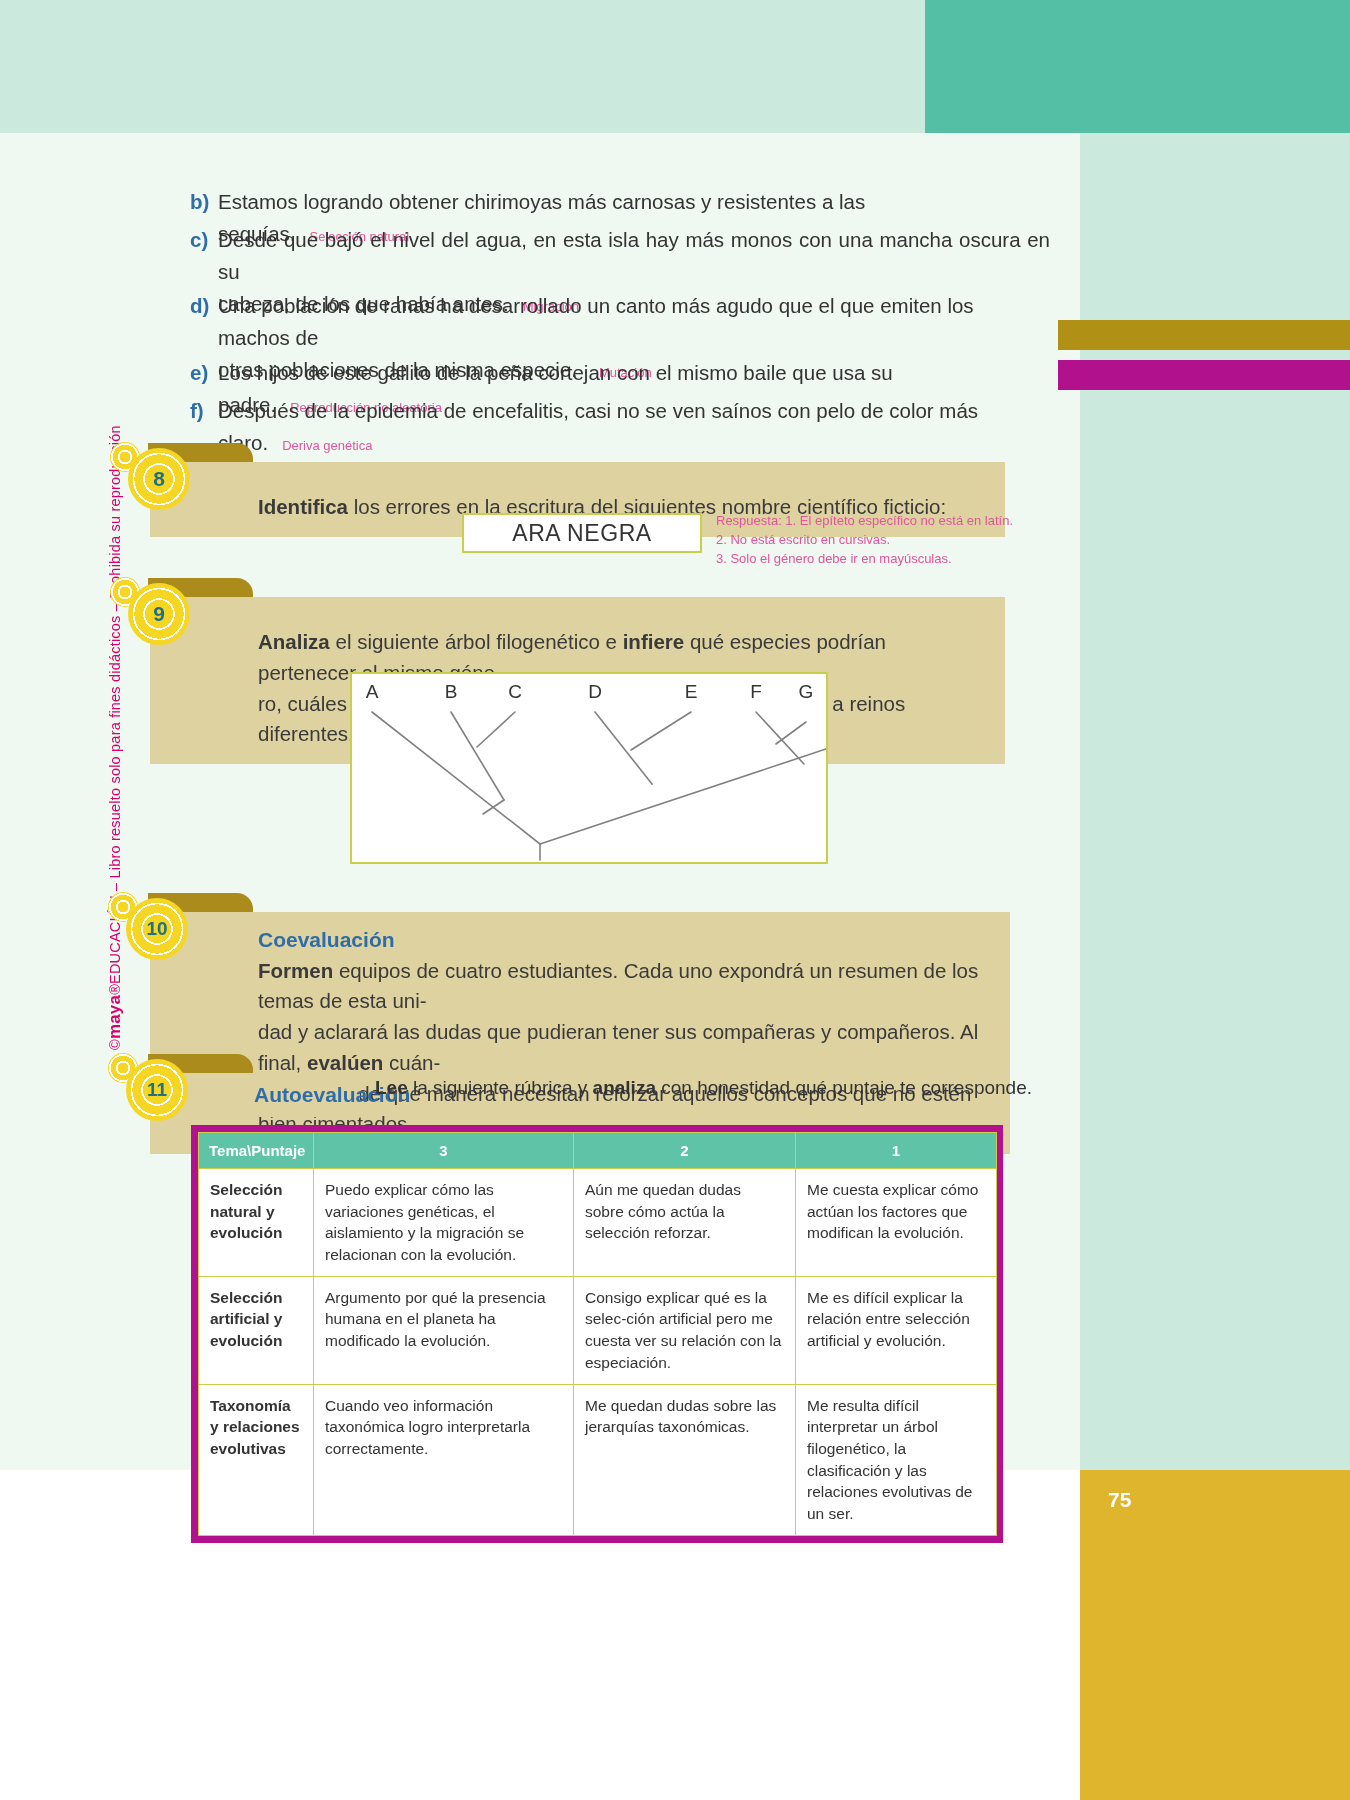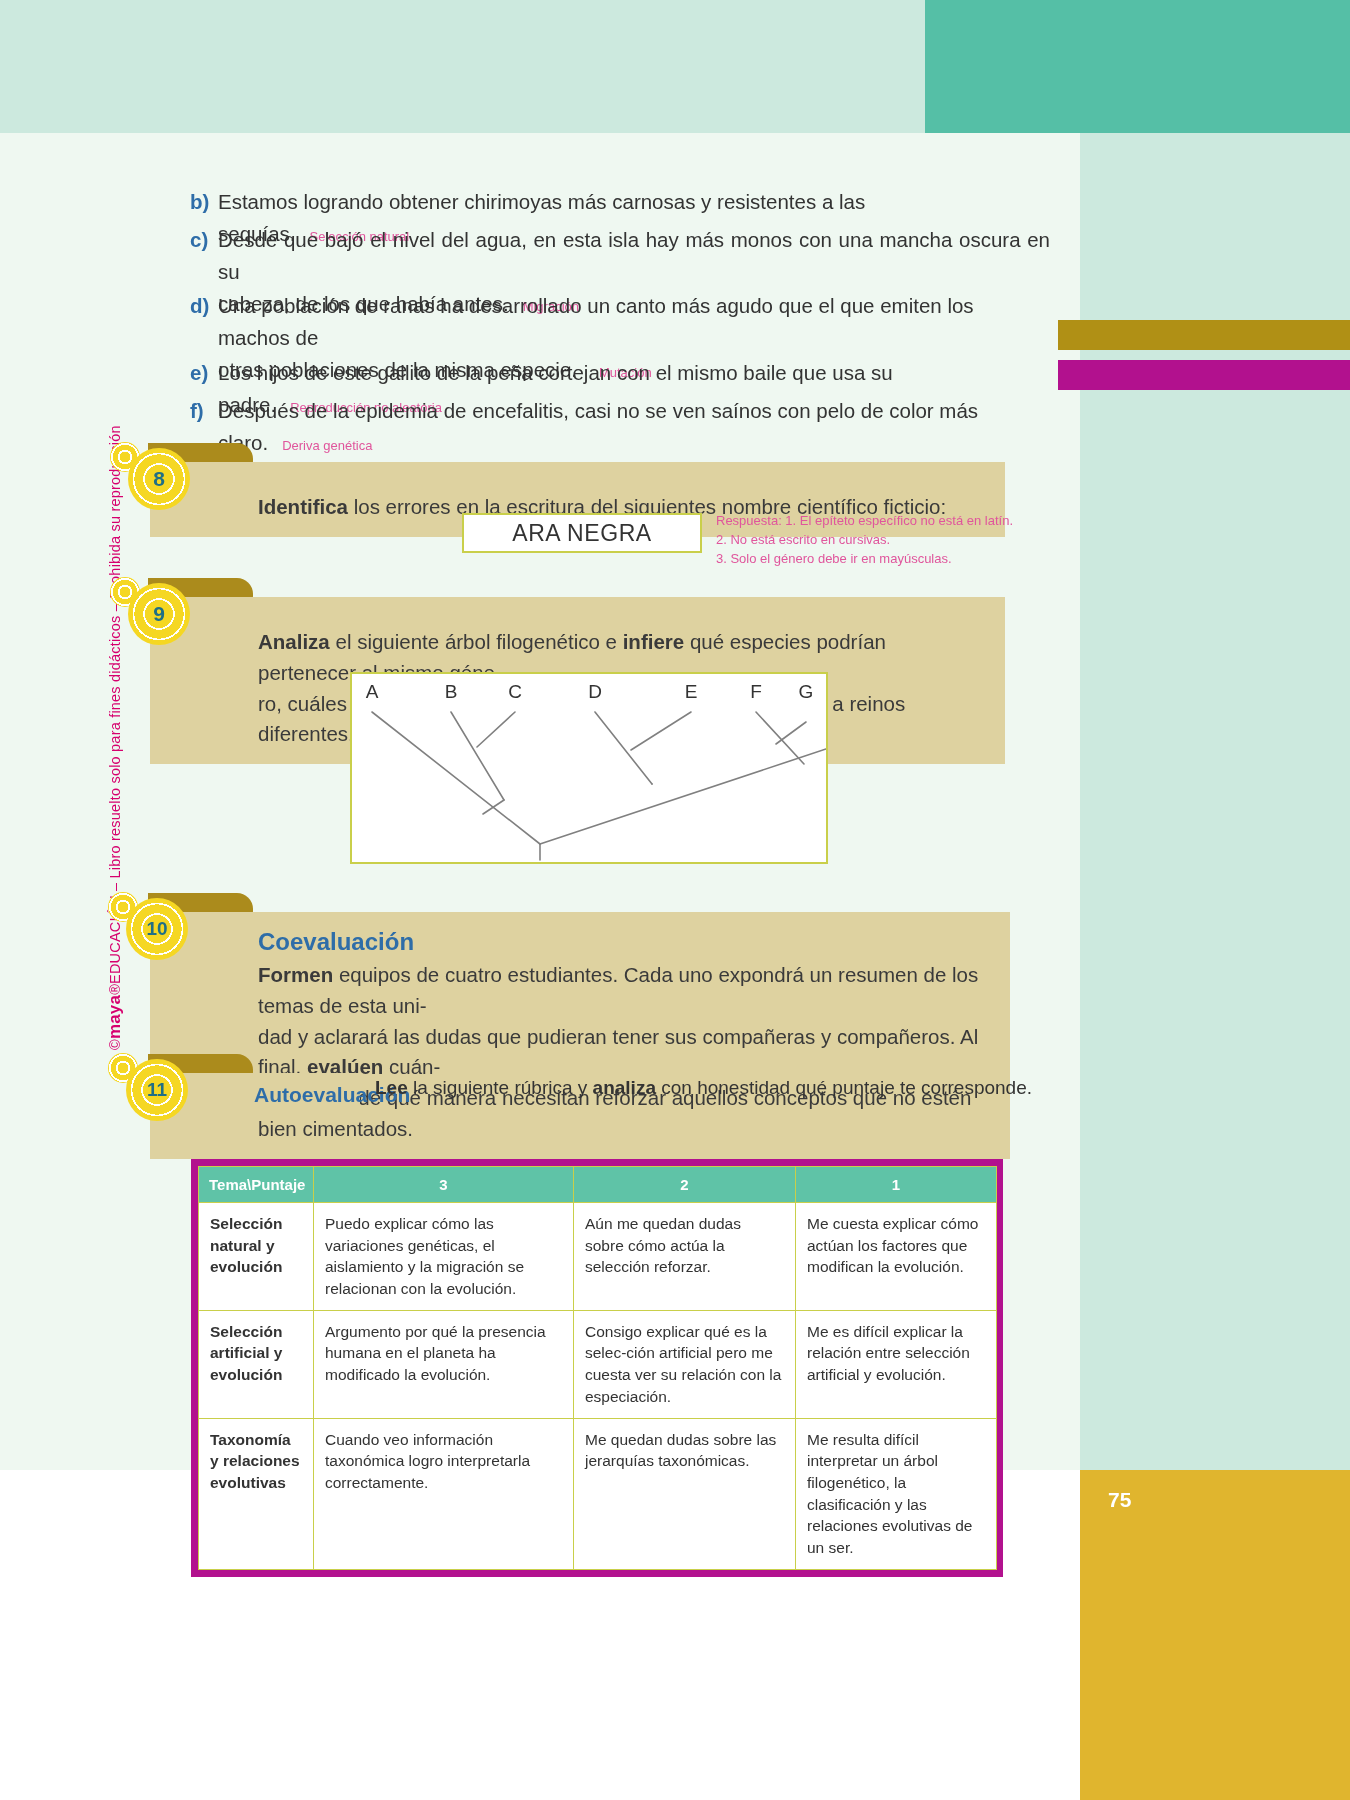--- a/index.html
+++ b/index.html
@@ -173,21 +173,21 @@
   
   .treebox {
     position: absolute;
     border: 2px solid #c9cf4a;
     background: #ffffff;
   }
   .treebox svg { display: block; }
 
   
   .sect-title {
-    color: #2e6da8; font-weight: bold; font-size: 24px;
+    color: #2e6da8; font-weight: bold; font-size: 21px;
     font-family: "Liberation Sans", sans-serif;
   }
 
   
   .autoban {
     position: absolute;
     background: #ded2a0;
     padding: 10px 24px 10px 104px;
   }
   .autoban .t { color: #2e6da8; font-weight: bold; font-size: 21px; }
@@ -197,21 +197,20 @@
     font-size: 19px; color: #333333;
     font-family: "Liberation Sans", sans-serif;
   }
   .lee-line b { font-weight: bold; }
 
   
   .rubric {
     position: absolute;
     border: 7px solid #b2118e;
     background: #ffffff;
-    margin-top: 34px;
   }
   table.rub {
     border-collapse: collapse;
     width: 100%;
     table-layout: fixed;
     font-family: "Liberation Sans", sans-serif;
   }
   table.rub th {
     background: #5fc3a7;
     color: #ffffff;

